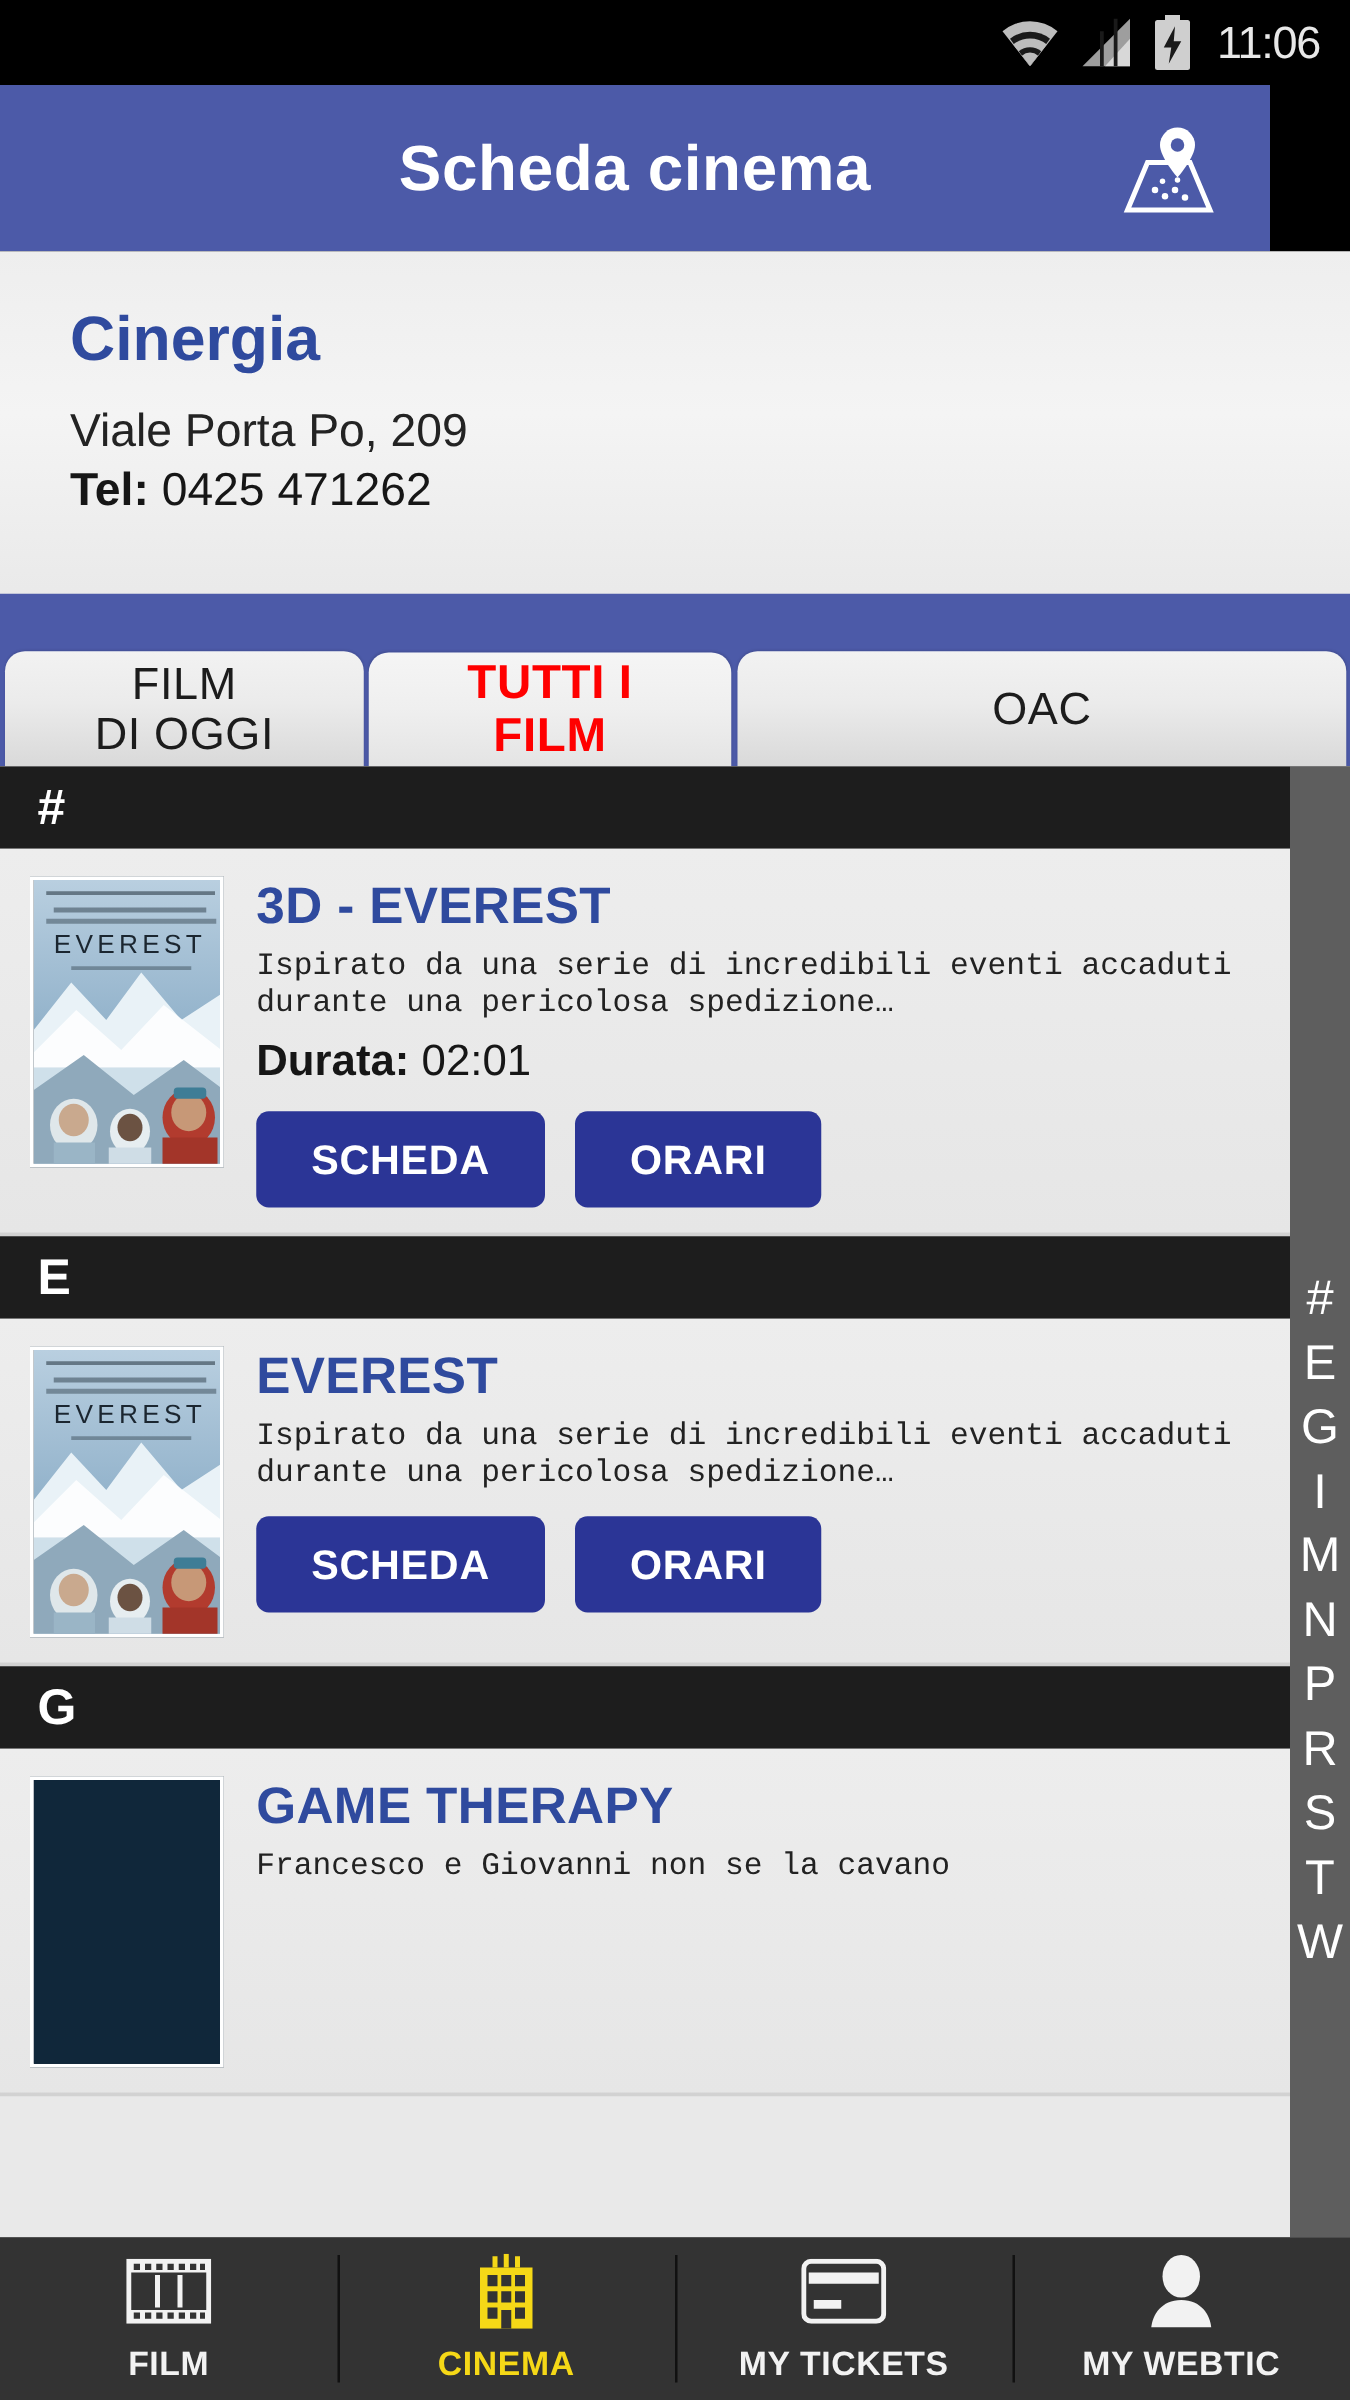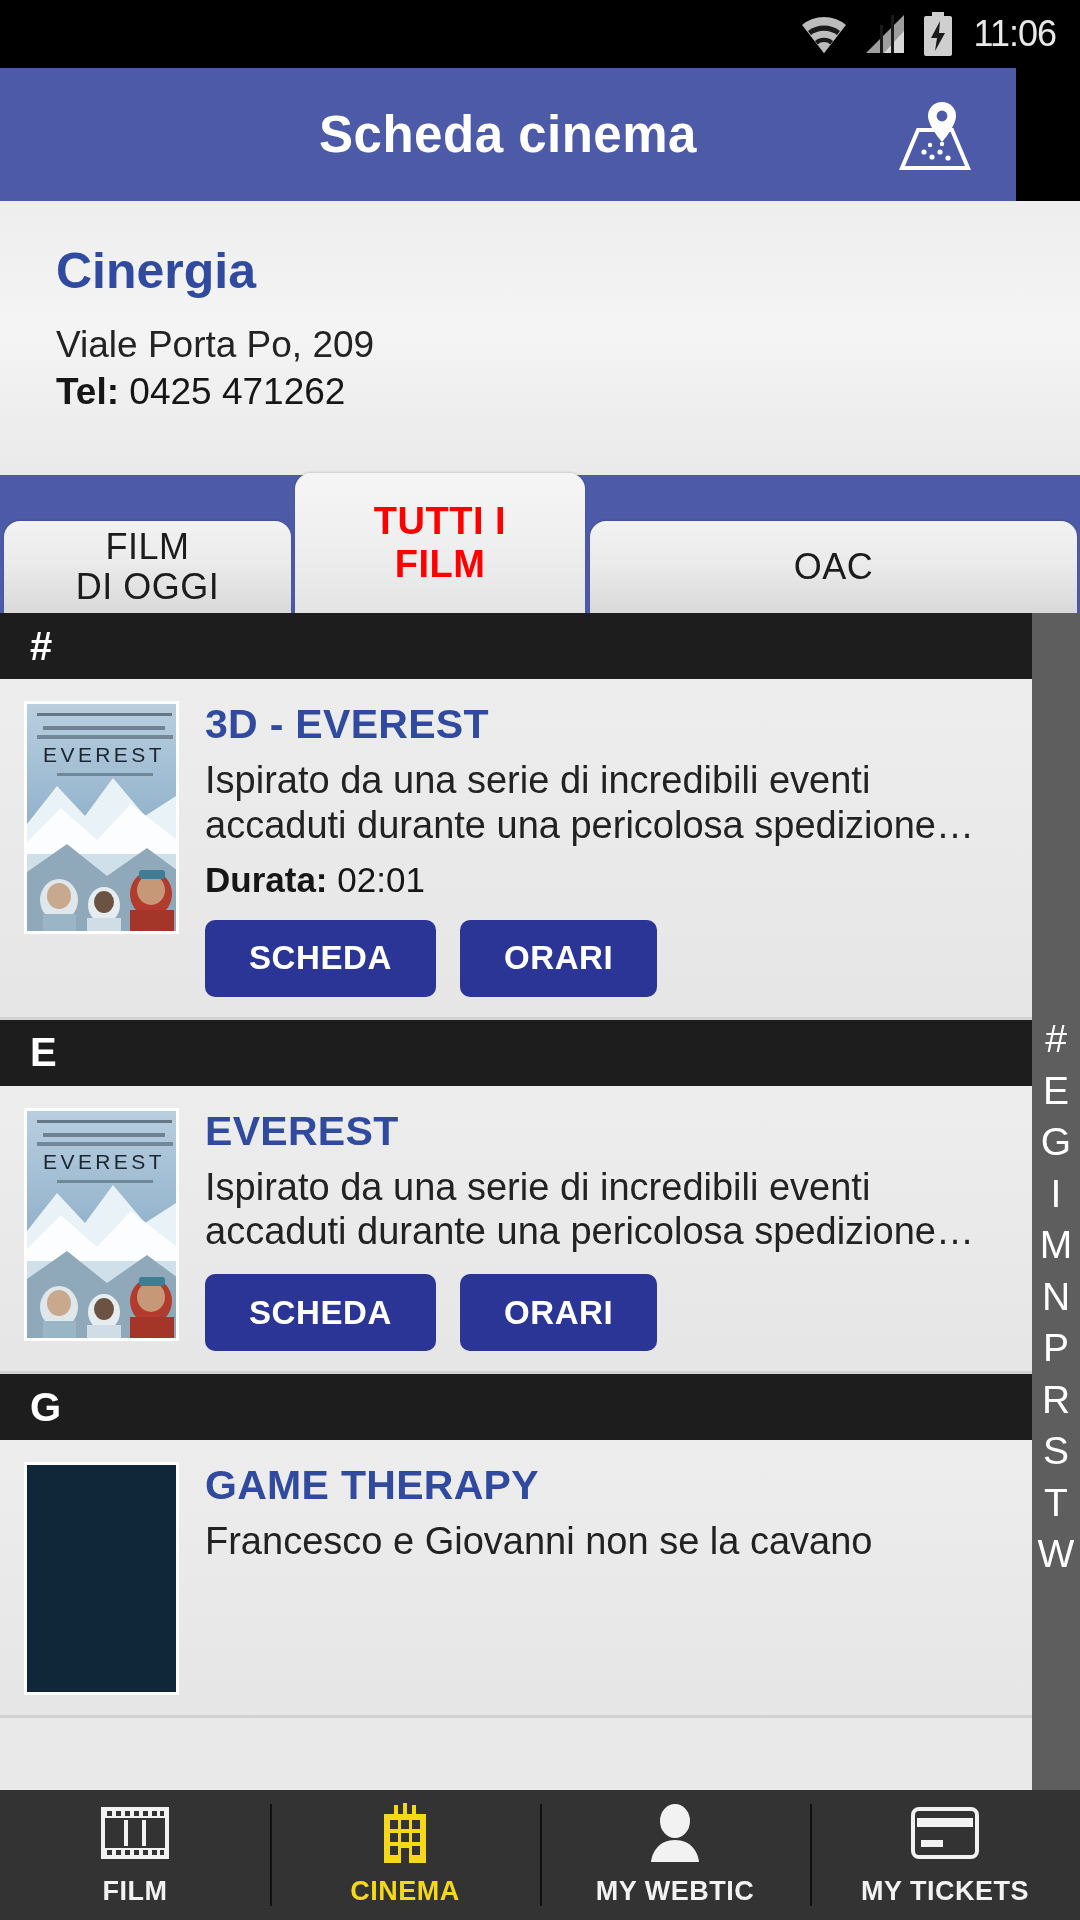--- a/index.html
+++ b/index.html
@@ -61,21 +61,21 @@
   }
   .tab{
     position:absolute; bottom:0;
     background:linear-gradient(180deg,#f2f2f2 0%,#ebebeb 45%,#d9d9d9 100%);
     border-radius:16px 16px 0 0;
     display:flex; align-items:center; justify-content:center; text-align:center;
     line-height:1.12;
     box-shadow:0 -1px 2px rgba(0,0,0,.12);
   }
   .tab.t0{ left:4px;   width:287px; height:92px; }
-  .tab.t1{ left:295px; width:290px; height:140px;
+  .tab.t1{ left:295px; width:290px; height:91px;
            background:linear-gradient(180deg,#f5f5f5 0%,#efefef 50%,#e4e4e4 100%); }
   .tab.t2{ left:590px; width:487px; height:92px; }
   .tab .lbl{ font-size:36px; color:#1c1c1c; letter-spacing:.5px; }
   .tab.t1 .lbl{ color:#ff0000; font-weight:bold; font-size:38px; }
 
   
   .listwrap{
     position:absolute; top:613px; left:0; width:1080px; height:1177px;
     background:#e9e9e9; overflow:hidden;
   }
@@ -89,21 +89,21 @@
     width:1032px; background:linear-gradient(180deg,#ededed 0%,#e6e6e6 100%);
     display:flex; padding:22px 0 20px 24px; border-bottom:3px solid #d2d2d2;
   }
   .poster{
     width:155px; height:233px; flex:0 0 155px; border:3px solid #ffffff;
     overflow:hidden; position:relative; background:#0d2232;
   }
   .poster svg{ display:block; }
   .mbody{ flex:1; padding-left:26px; padding-right:18px; }
   .mtitle{ color:#2f4a9e; font-size:41px; font-weight:bold; letter-spacing:.3px; }
-  .mdesc{ color:#222222; font-size:38px; line-height:1.18; margin-top:10px; }
+  .mdesc{ color:#222222; font-size:25px; line-height:1.18; margin-top:10px;font-family:Liberation Mono, monospace; }
   .mdur{ color:#161616; font-size:35px; margin-top:12px; }
   .mdur b{ font-weight:bold; }
   .mbtns{ margin-top:20px; display:flex; gap:24px; }
   .btn{
     background:#2b3596; color:#ffffff; border-radius:10px;
     font-size:33px; font-weight:bold; letter-spacing:.6px;
     padding:0 44px; height:77px; display:flex; align-items:center; justify-content:center;
     border:none;
   }
 
@@ -373,33 +373,33 @@
           <rect x="18" y="2" width="4" height="9" fill="#f5d817"></rect>
           <rect x="27" y="0" width="4" height="11" fill="#f5d817"></rect>
           <rect x="36" y="2" width="4" height="9" fill="#f5d817"></rect>
         </svg>
       </span>
       <span class="nlabel">CINEMA</span>
     </div>
 
     <div class="navitem">
       <span class="nicon">
-        <svg width="56" height="58" viewBox="0 0 56 58">
-          <ellipse cx="28" cy="17" rx="15" ry="17" fill="#f2f2f2"></ellipse>
-          <path d="M28 36 C12 36 5 48 4 58 L52 58 C51 48 44 36 28 36 Z" fill="#f2f2f2"></path>
-        </svg>
-      </span>
-      <span class="nlabel">MY WEBTIC</span>
-    </div>
-
-    <div class="navitem">
-      <span class="nicon">
         <svg width="68" height="52" viewBox="0 0 68 52">
           <rect x="2" y="2" width="64" height="48" rx="6" fill="none" stroke="#f2f2f2" stroke-width="4"></rect>
           <rect x="6" y="11" width="56" height="9" fill="#f2f2f2"></rect>
           <rect x="10" y="33" width="22" height="7" fill="#f2f2f2"></rect>
         </svg>
       </span>
       <span class="nlabel">MY TICKETS</span>
     </div>
+
+    <div class="navitem">
+      <span class="nicon">
+        <svg width="56" height="58" viewBox="0 0 56 58">
+          <ellipse cx="28" cy="17" rx="15" ry="17" fill="#f2f2f2"></ellipse>
+          <path d="M28 36 C12 36 5 48 4 58 L52 58 C51 48 44 36 28 36 Z" fill="#f2f2f2"></path>
+        </svg>
+      </span>
+      <span class="nlabel">MY WEBTIC</span>
+    </div>
   </div>
 
 </div>
 
 </body></html>

